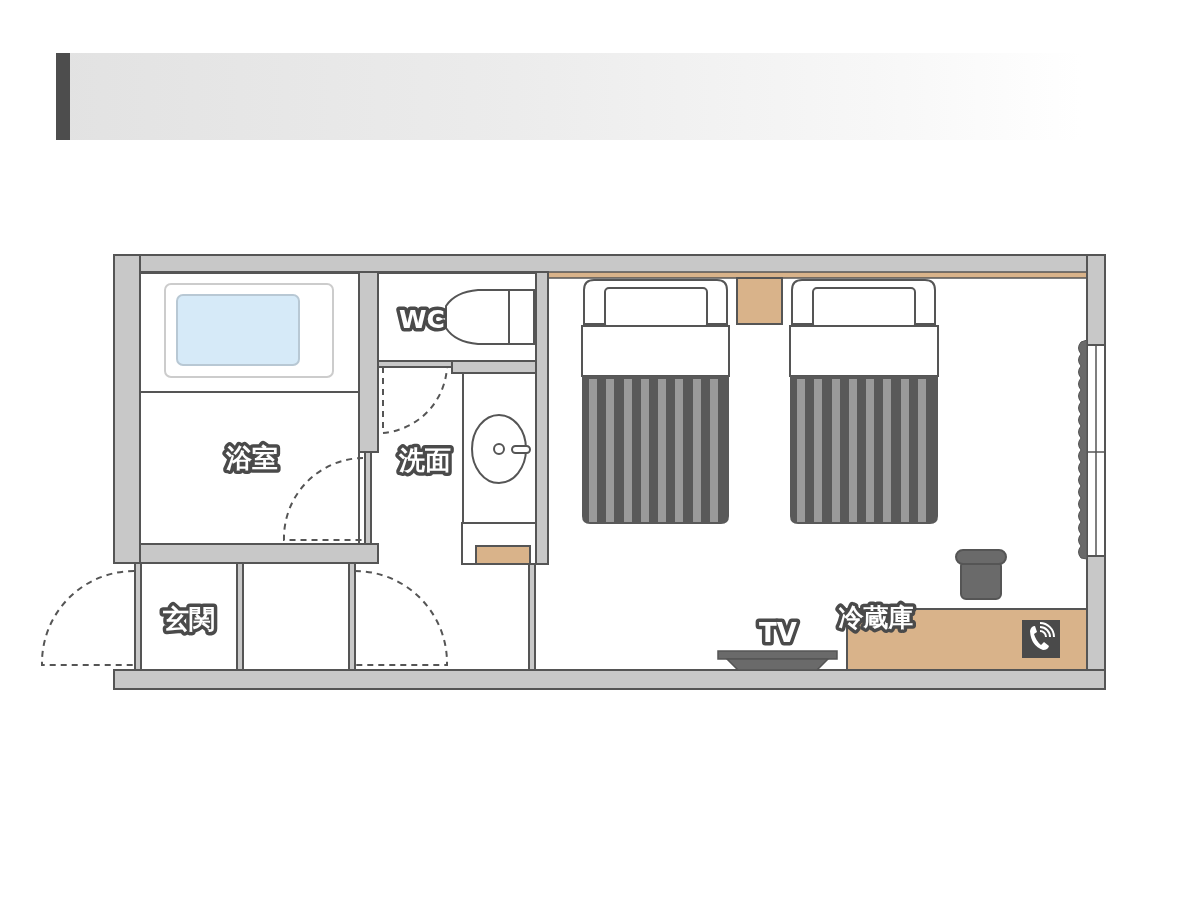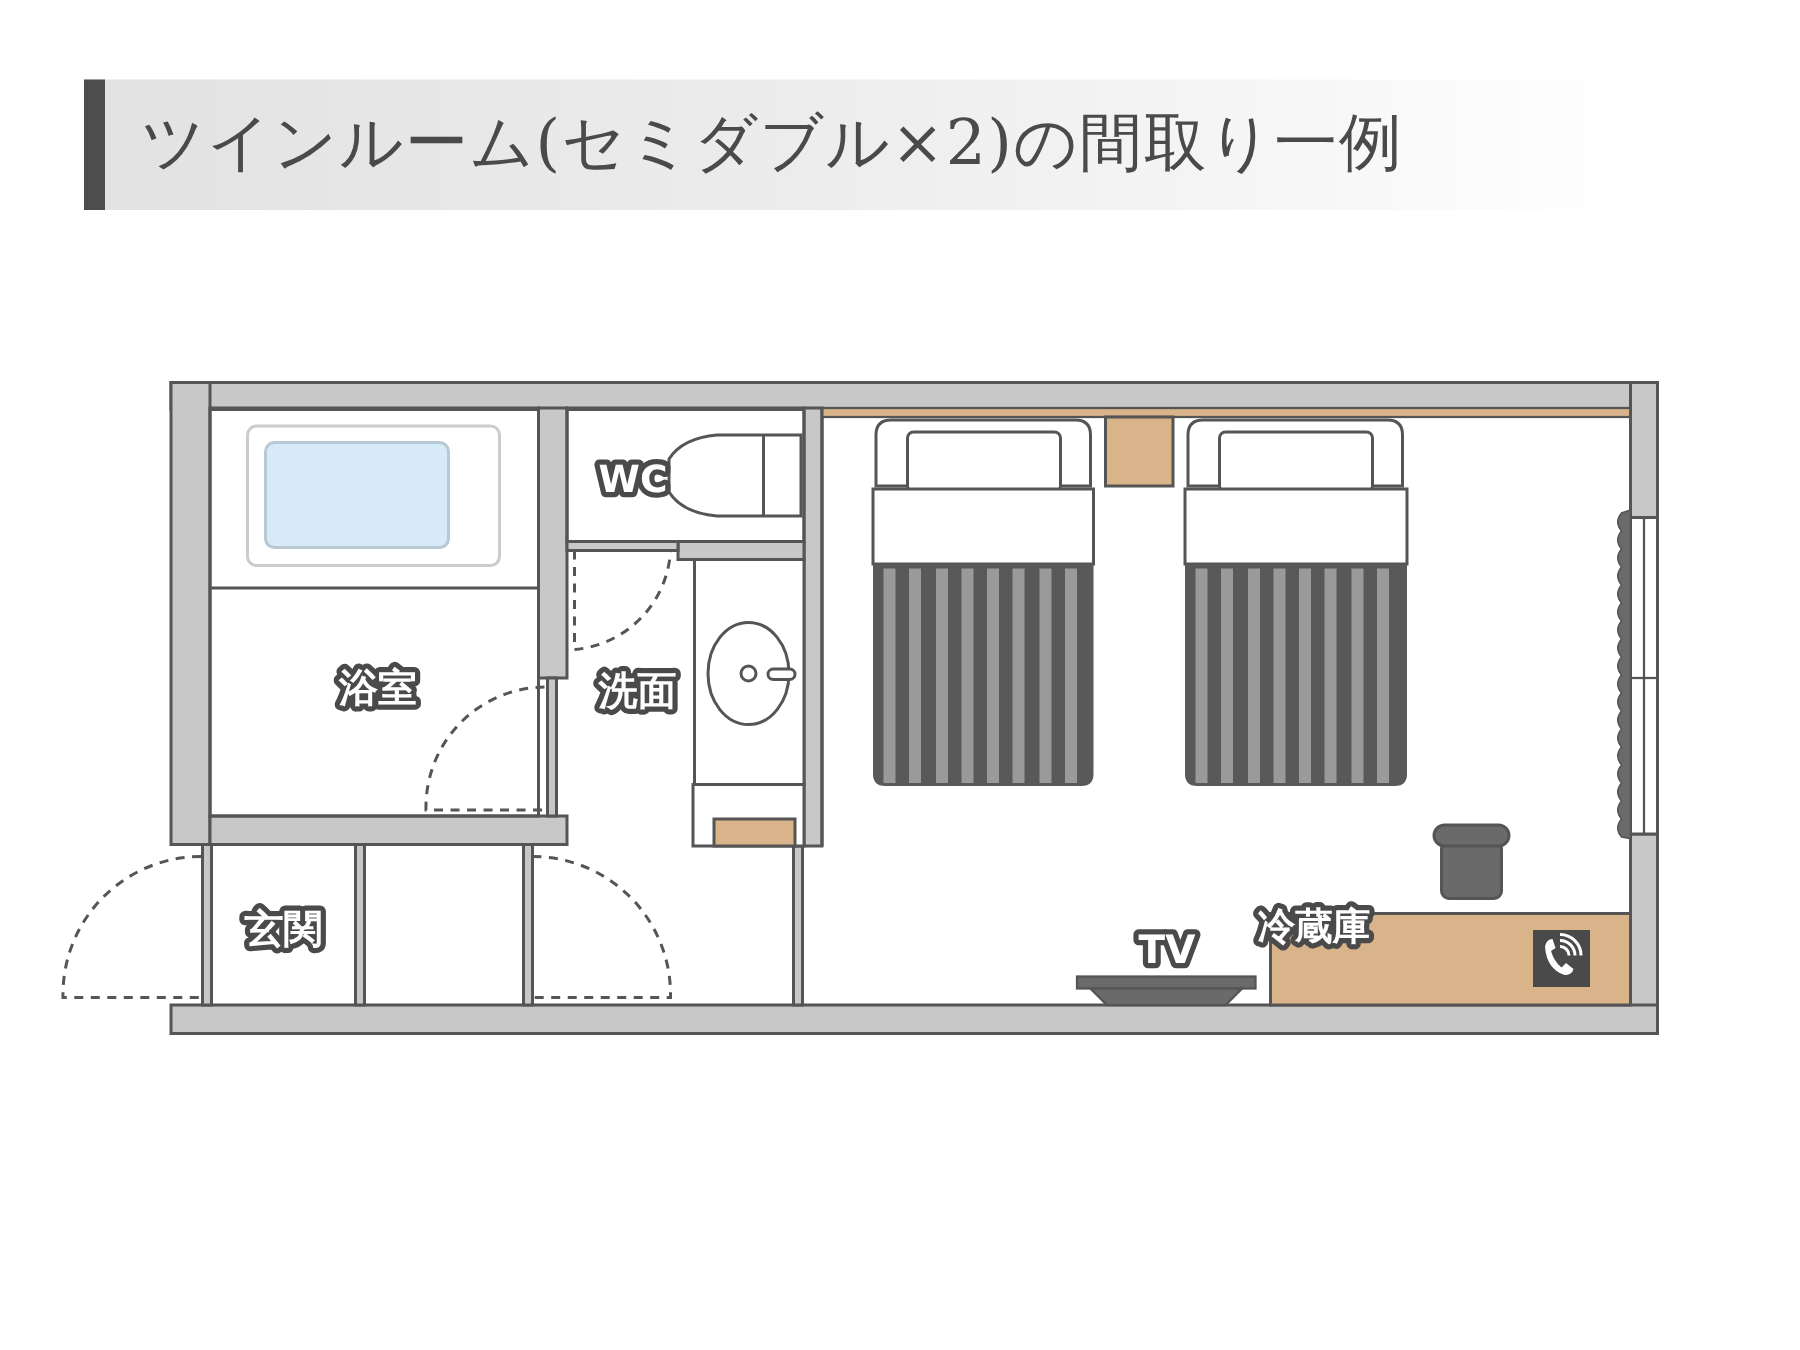--- a/index.html
+++ b/index.html
@@ -15,21 +15,20 @@
   }
   svg.plan { position:absolute; left:0; top:0; }
   .lbl { font-family:"DejaVu Sans", sans-serif; font-weight:bold; fill:#ffffff;
          stroke:#4a4a4a; stroke-width:7px; paint-order:stroke; stroke-linejoin:round; }
 </style>
 </head>
 <body>
 
 <div class="title-bar">
   <div class="title-accent"></div>
-  <div class="title-text">ツインルーム(セミダブル×2)の間取り一例</div>
 </div>
 
 <svg class="plan" width="1200" height="900" viewBox="0 0 1200 900">
 
   <g fill="#c8c8c8" stroke="#555" stroke-width="2">
 
     <rect x="114" y="255" width="991" height="18"></rect>
 
     <rect x="114" y="255" width="26" height="308"></rect>
 

